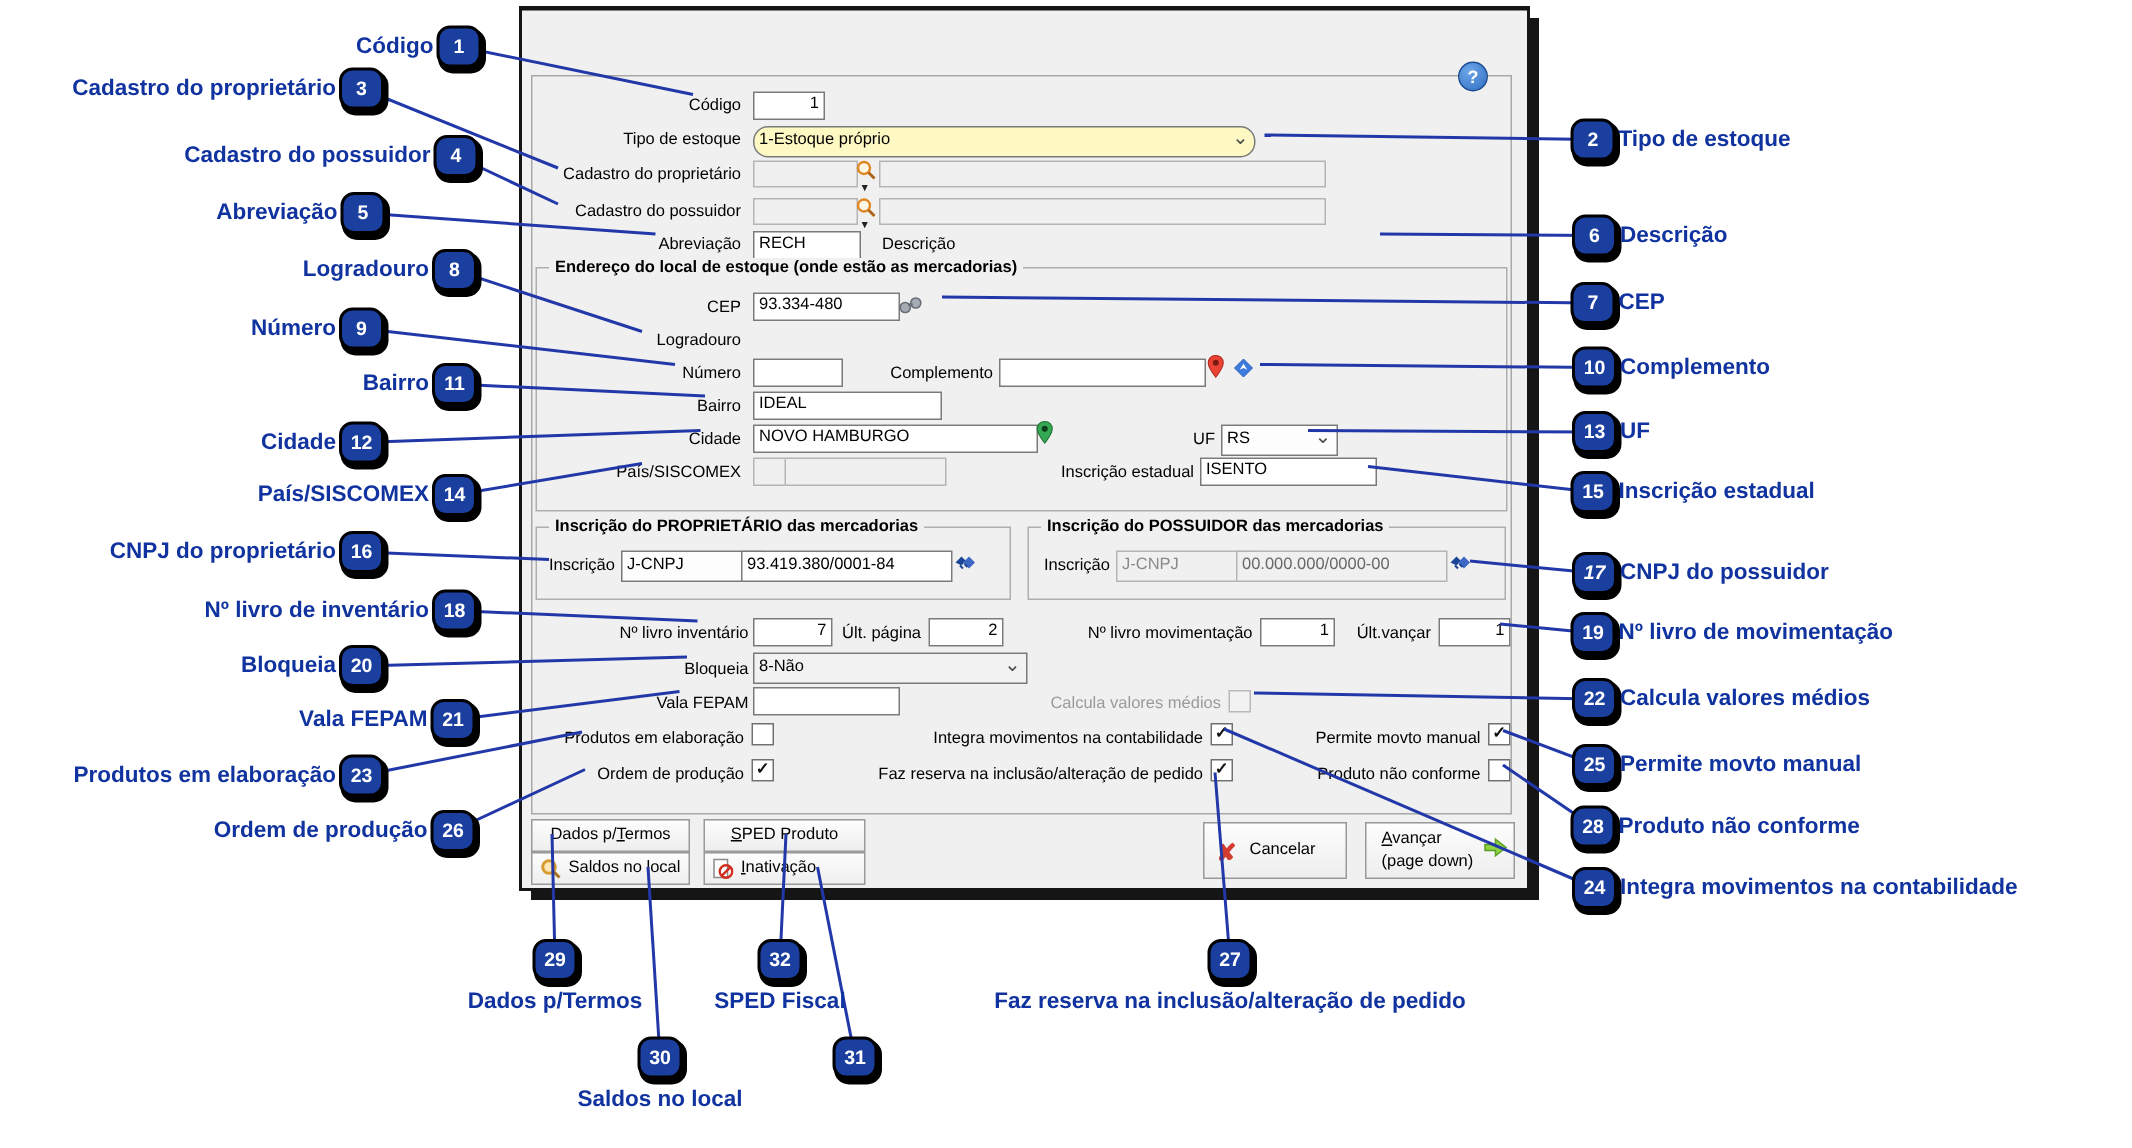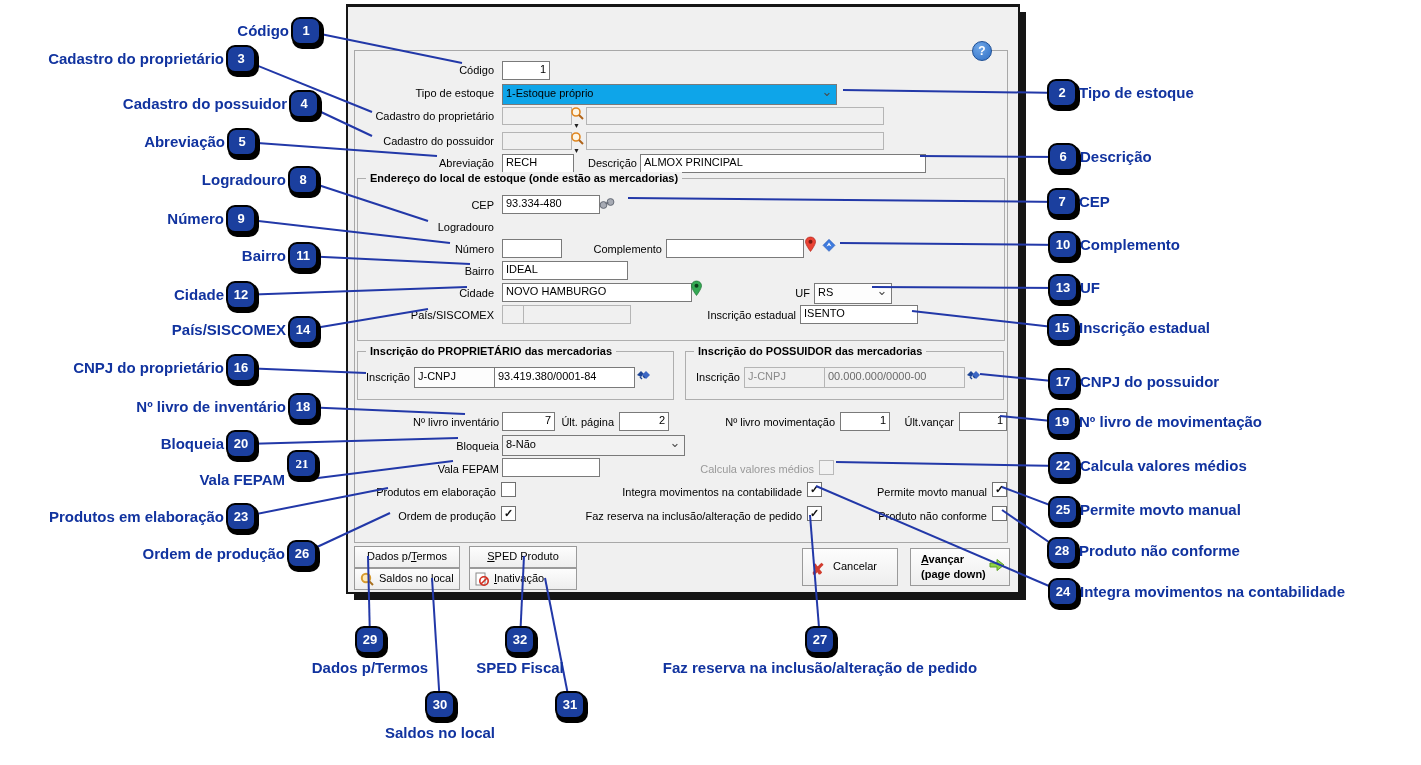--- a/index.html
+++ b/index.html
@@ -23,37 +23,37 @@
   .lbl{position:absolute;text-align:right;line-height:12px;white-space:nowrap;}
   .lbl.dim{color:#9a9a9a;}
   .txt{position:absolute;background:#fff;border:1px solid #7a7a7a;line-height:15px;
        padding:0 3px;white-space:nowrap;overflow:hidden;}
   .txt.dis{background:#f0f0f0;border-color:#b5b5b5;color:#6a6a6a;}
   .num{text-align:right;}
   .combo{position:absolute;background:#fdfdfd;border:1px solid #7a7a7a;line-height:17px;
          padding:0 18px 0 3px;white-space:nowrap;overflow:hidden;}
   .combo .chev{position:absolute;right:2px;top:-2px;width:14px;height:17px;text-align:center;
                color:#4a4a4a;font-size:13px;}
-  .combo.yellow{background:#0ea5e9;}
+  .combo.yellow{background:#fef9c3;border-radius:10px;}
   .combo.dis{background:#f0f0f0;border-color:#b5b5b5;color:#8a8a8a;}
   .grp{position:absolute;border:1px solid #aeaeae;}
   .legend{position:absolute;top:-7px;left:8px;background:#f0f0f0;padding:0 4px;
           font-weight:bold;white-space:nowrap;}
   .cb{position:absolute;width:13px;height:13px;background:#fff;border:1px solid #707070;
       text-align:center;line-height:12px;font-size:11px;color:#111;font-weight:bold;}
   .cb.dis{background:#f2f2f2;border-color:#b9b9b9;}
   .caret{position:absolute;font-size:7px;color:#222;line-height:7px;}
   .ico{position:absolute;}
   
   .btn{position:absolute;background:linear-gradient(#fdfdfd,#eee);border:1px solid #9a9a9a;
        text-align:center;line-height:18px;white-space:nowrap;}
   .btn .ul{text-decoration:underline;}
   .btn.iconic{text-align:left;padding-left:24px;}
   .btn.big{line-height:15px;padding-top:3px;text-align:left;padding-left:30px;}
-  .btn.big2{line-height:15px;padding-top:3px;text-align:left;padding-left:10px;font-weight:bold;}
+  .btn.big2{line-height:15px;padding-top:3px;text-align:left;padding-left:10px;}
   
   #leader-lines{position:absolute;left:0;top:0;z-index:5;pointer-events:none;}
   #ann-layer{position:absolute;left:0;top:0;width:1421px;height:765px;z-index:10;pointer-events:none;}
   .badge{position:absolute;width:26px;height:24px;background:#1b3f9e;border:2px solid #000;
          border-radius:9px;box-shadow:2px 3px 0 1px #000;color:#fff;font-weight:bold;
          font-size:13px;text-align:center;line-height:24px;font-family:"Liberation Sans",sans-serif;}
   .ann-label{position:absolute;color:#11339f;font-weight:bold;font-size:15px;line-height:24px;
              white-space:nowrap;font-family:"Liberation Sans",sans-serif;}
   .ann-label.left{text-align:right;}
   .ann-label.below{text-align:center;}
@@ -88,21 +88,20 @@
     <span class="ico" style="left:222px;top:124px"><svg width="14" height="14">
           <circle cx="6" cy="6" r="4" fill="#fff6e4" stroke="#e0861f" stroke-width="1.6"></circle>
           <line x1="9" y1="9" x2="13" y2="13" stroke="#b0641a" stroke-width="2"></line>
         </svg></span>
     <span class="caret" style="left:225px;top:140px">▼</span>
     <span class="txt dis" style="left:238px;top:125px;width:290px;height:16px"></span>
 
     <span class="lbl" style="left:40px;top:150px;width:106px">Abreviação</span>
     <span class="txt" style="left:154px;top:147px;width:64px;height:17px">RECH</span>
     <span class="lbl" style="left:240px;top:150px;width:48px">Descrição</span>
-    <span class="txt" style="left:292px;top:147px;width:278px;height:17px">ALMOX PRINCIPAL</span>
 
     <div class="grp" style="left:9px;top:171px;width:646px;height:161px">
       <span class="legend">Endereço do local de estoque (onde estão as mercadorias)</span>
     </div>
     <span class="lbl" style="left:60px;top:192px;width:86px">CEP</span>
     <span class="txt" style="left:154px;top:188px;width:90px;height:17px">93.334-480</span>
     <span class="ico" style="left:251px;top:190px"><svg width="16" height="13">
           <circle cx="4.5" cy="8" r="3.4" fill="#a7abb4" stroke="#676d78" stroke-width="1"></circle>
           <circle cx="11.5" cy="5" r="3.4" fill="#a7abb4" stroke="#676d78" stroke-width="1"></circle>
           <line x1="6.5" y1="6.5" x2="9.5" y2="5.8" stroke="#676d78" stroke-width="1.6"></line>
@@ -285,29 +284,29 @@
       <div class="badge" style="left: 226px; top: 281px;">12</div>
       <div class="ann-label left" style="right: 1197px; top: 283px;">Cidade</div>
       <div class="badge" style="left: 1048px; top: 274px;">13</div>
       <div class="ann-label right" style="left: 1080px; top: 276px;">UF</div>
       <div class="badge" style="left: 288px; top: 316px;">14</div>
       <div class="ann-label left" style="right: 1135px; top: 318px;">País/SISCOMEX</div>
       <div class="badge" style="left: 1047px; top: 314px;">15</div>
       <div class="ann-label right" style="left: 1079px; top: 316px;">Inscrição estadual</div>
       <div class="badge" style="left: 226px; top: 354px;">16</div>
       <div class="ann-label left" style="right: 1197px; top: 356px;">CNPJ do proprietário</div>
-      <div class="badge" style="left: 1048px; top: 368px;">17</div>
+      <div class="badge" style="left: 1048px; top: 368px; font-style: italic;">17</div>
       <div class="ann-label right" style="left: 1080px; top: 370px;">CNPJ do possuidor</div>
       <div class="badge" style="left: 288px; top: 393px;">18</div>
       <div class="ann-label left" style="right: 1135px; top: 395px;">Nº livro de inventário</div>
       <div class="badge" style="left: 1047px; top: 408px;">19</div>
       <div class="ann-label right" style="left: 1079px; top: 410px;">Nº livro de movimentação</div>
       <div class="badge" style="left: 226px; top: 430px;">20</div>
       <div class="ann-label left" style="right: 1197px; top: 432px;">Bloqueia</div>
-      <div class="badge" style="left: 287px; top: 450px; font-family: Liberation Serif, serif;">21</div>
+      <div class="badge" style="left: 287px; top: 466px;">21</div>
       <div class="ann-label left" style="right: 1136px; top: 468px;">Vala FEPAM</div>
       <div class="badge" style="left: 1048px; top: 452px;">22</div>
       <div class="ann-label right" style="left: 1080px; top: 454px;">Calcula valores médios</div>
       <div class="badge" style="left: 226px; top: 503px;">23</div>
       <div class="ann-label left" style="right: 1197px; top: 505px;">Produtos em elaboração</div>
       <div class="badge" style="left: 1048px; top: 578px;">24</div>
       <div class="ann-label right" style="left: 1080px; top: 580px;">Integra movimentos na contabilidade</div>
       <div class="badge" style="left: 1048px; top: 496px;">25</div>
       <div class="ann-label right" style="left: 1080px; top: 498px;">Permite movto manual</div>
       <div class="badge" style="left: 287px; top: 540px;">26</div>

